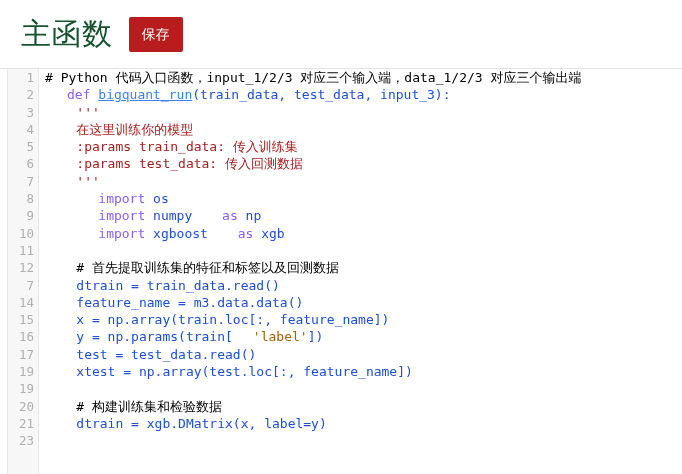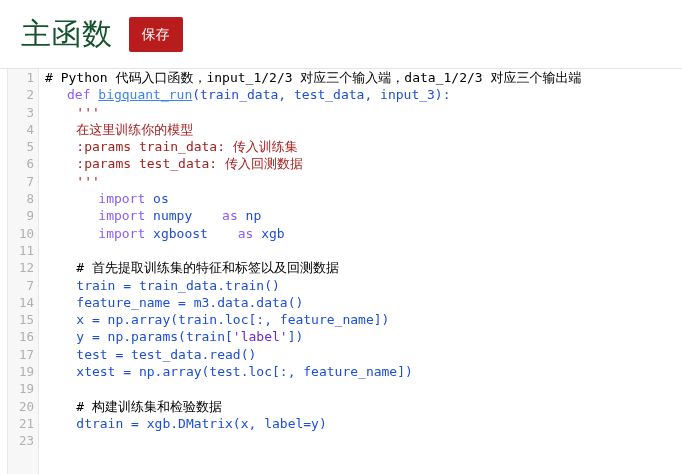--- a/index.html
+++ b/index.html
@@ -98,21 +98,21 @@
     top: 0;
     color: #111111;
     font-family: "DejaVu Sans Mono", monospace;
     font-size: 13px;
     line-height: 17.3px;
     white-space: pre;
   }
   .tok-comment  { color: #000000; }
   .tok-keyword  { color: #8b5cf6; margin-left: 22px; }
   .tok-func     { color: #3b82f6; text-decoration: underline; }
-  .tok-string   { color: #6d28d9; }
+  .tok-string   { color: #a16207; margin-left: 20px; }
   .tok-doc      { color: #a62020; }
   .tok-plain    { color: #1d4ed8; }
 </style>
 </head>
 <body>
 
 <div id="header">
   <div id="page-title">主函数</div>
   <button id="save-button">保存</button>
 </div>
@@ -125,21 +125,21 @@
       <div class="code-line"><span class="ln">3</span><span class="code-text"><span class="tok-doc">    '''</span></span></div>
       <div class="code-line"><span class="ln">4</span><span class="code-text"><span class="tok-doc">    在这里训练你的模型</span></span></div>
       <div class="code-line"><span class="ln">5</span><span class="code-text"><span class="tok-doc">    :params train_data: 传入训练集</span></span></div>
       <div class="code-line"><span class="ln">6</span><span class="code-text"><span class="tok-doc">    :params test_data: 传入回测数据</span></span></div>
       <div class="code-line"><span class="ln">7</span><span class="code-text"><span class="tok-doc">    '''</span></span></div>
       <div class="code-line"><span class="ln">8</span><span class="code-text"><span class="tok-keyword">    import</span><span class="tok-plain"> os</span></span></div>
       <div class="code-line"><span class="ln">9</span><span class="code-text"><span class="tok-keyword">    import</span><span class="tok-plain"> numpy </span><span class="tok-keyword">as</span><span class="tok-plain"> np</span></span></div>
       <div class="code-line"><span class="ln">10</span><span class="code-text"><span class="tok-keyword">    import</span><span class="tok-plain"> xgboost </span><span class="tok-keyword">as</span><span class="tok-plain"> xgb</span></span></div>
       <div class="code-line"><span class="ln">11</span><span class="code-text"><span class="tok-plain"></span></span></div>
       <div class="code-line"><span class="ln">12</span><span class="code-text"><span class="tok-comment">    # 首先提取训练集的特征和标签以及回测数据</span></span></div>
-      <div class="code-line"><span class="ln">7</span><span class="code-text"><span class="tok-plain">    train = train_data.train()</span></span></div>
+      <div class="code-line"><span class="ln">7</span><span class="code-text"><span class="tok-plain">    dtrain = train_data.read()</span></span></div>
       <div class="code-line"><span class="ln">14</span><span class="code-text"><span class="tok-plain">    feature_name = m3.data.data()</span></span></div>
       <div class="code-line"><span class="ln">15</span><span class="code-text"><span class="tok-plain">    x = np.array(train.loc[:, feature_name])</span></span></div>
       <div class="code-line"><span class="ln">16</span><span class="code-text"><span class="tok-plain">    y = np.params(train[</span><span class="tok-string">'label'</span><span class="tok-plain">])</span></span></div>
       <div class="code-line"><span class="ln">17</span><span class="code-text"><span class="tok-plain">    test = test_data.read()</span></span></div>
       <div class="code-line"><span class="ln">19</span><span class="code-text"><span class="tok-plain">    xtest = np.array(test.loc[:, feature_name])</span></span></div>
       <div class="code-line"><span class="ln">19</span><span class="code-text"><span class="tok-plain"></span></span></div>
       <div class="code-line"><span class="ln">20</span><span class="code-text"><span class="tok-comment">    # 构建训练集和检验数据</span></span></div>
       <div class="code-line"><span class="ln">21</span><span class="code-text"><span class="tok-plain">    dtrain = xgb.DMatrix(x, label=y)</span></span></div>
       <div class="code-line"><span class="ln">23</span><span class="code-text"><span class="tok-plain"></span></span></div>
     </div>

